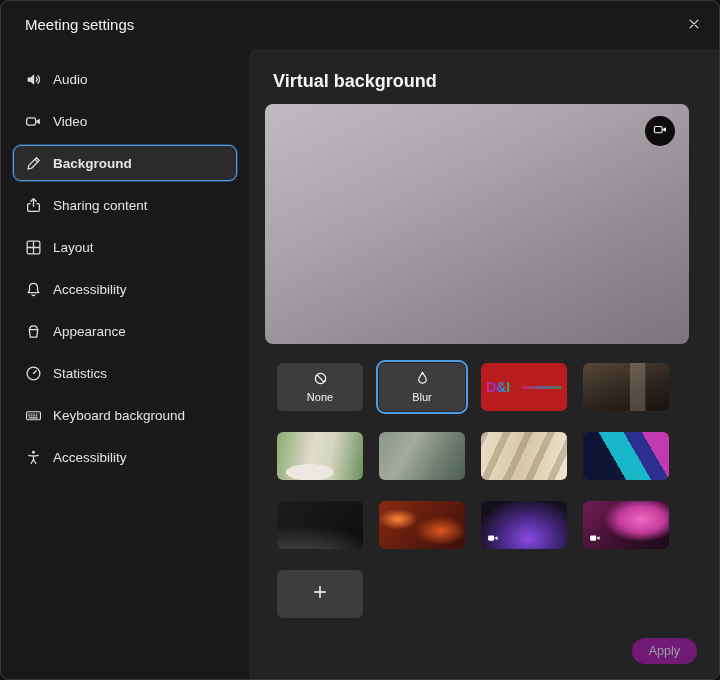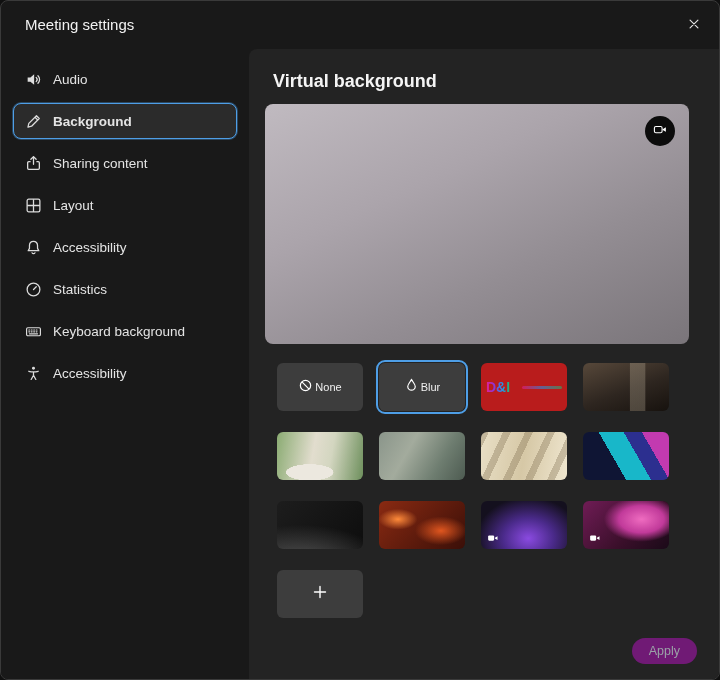--- a/index.html
+++ b/index.html
@@ -62,21 +62,21 @@
   
   .grid {
     margin:19px 0 0 28px;
     display:grid; grid-template-columns:repeat(4, 86px);
     gap:21px 16px;
   }
   .tile {
     width:86px; height:48px; border-radius:6px; overflow:hidden;
     position:relative; cursor:pointer; background:#3d3d3d;
   }
-  .tile.labeled { display:flex; flex-direction:row; align-items:center; justify-content:center; gap:2px; }
+  .tile.labeled { display:flex; flex-direction:column; align-items:center; justify-content:center; gap:2px; }
   .tile.labeled svg { width:15px; height:15px; }
   .tile-label { font-size:11px; color:#f0f0f0; line-height:1; }
   .tile.selected { outline:2px solid var(--accent); outline-offset:1px; }
   .cam-overlay { position:absolute; left:6px; bottom:5px; width:12px; height:12px; display:flex; }
   .cam-overlay svg { width:12px; height:12px; }
   
   .t-dandi { background:#b91c1c; display:flex; flex-direction:row; align-items:center; justify-content:center; gap:12px; }
   .dandi-text {
     font-size:14px; font-weight:bold;
     background:linear-gradient(90deg,#e91e8c,#8c35d6,#2196f3,#27b86a);
@@ -142,20 +142,29 @@
     <div class="side-item">
       <span class="side-icon">
         <svg viewBox="0 0 16 16">
             <path d="M2.5 6v4h2.6L8.6 13V3L5.1 6z" fill="currentColor"></path>
             <path d="M10.5 6c1.2 1.2 1.2 2.8 0 4" fill="none" stroke="currentColor" stroke-width="1.2" stroke-linecap="round"></path>
             <path d="M12.2 4.4c2 2 2 5.2 0 7.2" fill="none" stroke="currentColor" stroke-width="1.2" stroke-linecap="round"></path>
           </svg>
       </span>
       <span>Audio</span>
     </div>
+    <div class="side-item">
+      <span class="side-icon">
+        <svg viewBox="0 0 16 16">
+            <rect x="1.5" y="4.5" width="8.5" height="7" rx="2" fill="none" stroke="currentColor" stroke-width="1.2"></rect>
+            <path d="M10.6 7.4L14 5.4v5.2l-3.4-2z" fill="currentColor"></path>
+          </svg>
+      </span>
+      <span>Video</span>
+    </div>
     <div class="side-item selected">
       <span class="side-icon">
         <svg viewBox="0 0 16 16">
             <path d="M10.8 2.6l2.6 2.6L6.2 12.4l-3.4.8.8-3.4z" fill="none" stroke="currentColor" stroke-width="1.2" stroke-linejoin="round"></path>
             <path d="M9.4 4l2.6 2.6" stroke="currentColor" stroke-width="1.2" fill="none"></path>
           </svg>
       </span>
       <span>Background</span>
     </div>
     <div class="side-item">
@@ -182,20 +191,29 @@
         <svg viewBox="0 0 16 16">
             <path d="M8 2.2c-2.3 0-3.8 1.7-3.8 4v2.6L3 11h10l-1.2-2.2V6.2c0-2.3-1.5-4-3.8-4z" fill="none" stroke="currentColor" stroke-width="1.2" stroke-linejoin="round"></path>
             <path d="M6.6 13a1.6 1.6 0 0 0 2.8 0" fill="none" stroke="currentColor" stroke-width="1.2" stroke-linecap="round"></path>
           </svg>
       </span>
       <span>Accessibility</span>
     </div>
     <div class="side-item">
       <span class="side-icon">
         <svg viewBox="0 0 16 16">
+            <path d="M4 6.2h8l-.9 7H4.9z" fill="none" stroke="currentColor" stroke-width="1.2" stroke-linejoin="round"></path>
+            <path d="M4.4 6c0-2 1.6-3.4 3.6-3.4S11.6 4 11.6 6" fill="none" stroke="currentColor" stroke-width="1.2"></path>
+          </svg>
+      </span>
+      <span>Appearance</span>
+    </div>
+    <div class="side-item">
+      <span class="side-icon">
+        <svg viewBox="0 0 16 16">
             <circle cx="8" cy="8" r="6" fill="none" stroke="currentColor" stroke-width="1.2"></circle>
             <path d="M8 8l2.6-2.6" stroke="currentColor" stroke-width="1.2" stroke-linecap="round" fill="none"></path>
           </svg>
       </span>
       <span>Statistics</span>
     </div>
     <div class="side-item">
       <span class="side-icon">
         <svg viewBox="0 0 16 16">
             <rect x="1.5" y="4.5" width="13" height="7.5" rx="1.2" fill="none" stroke="currentColor" stroke-width="1.1"></rect>

